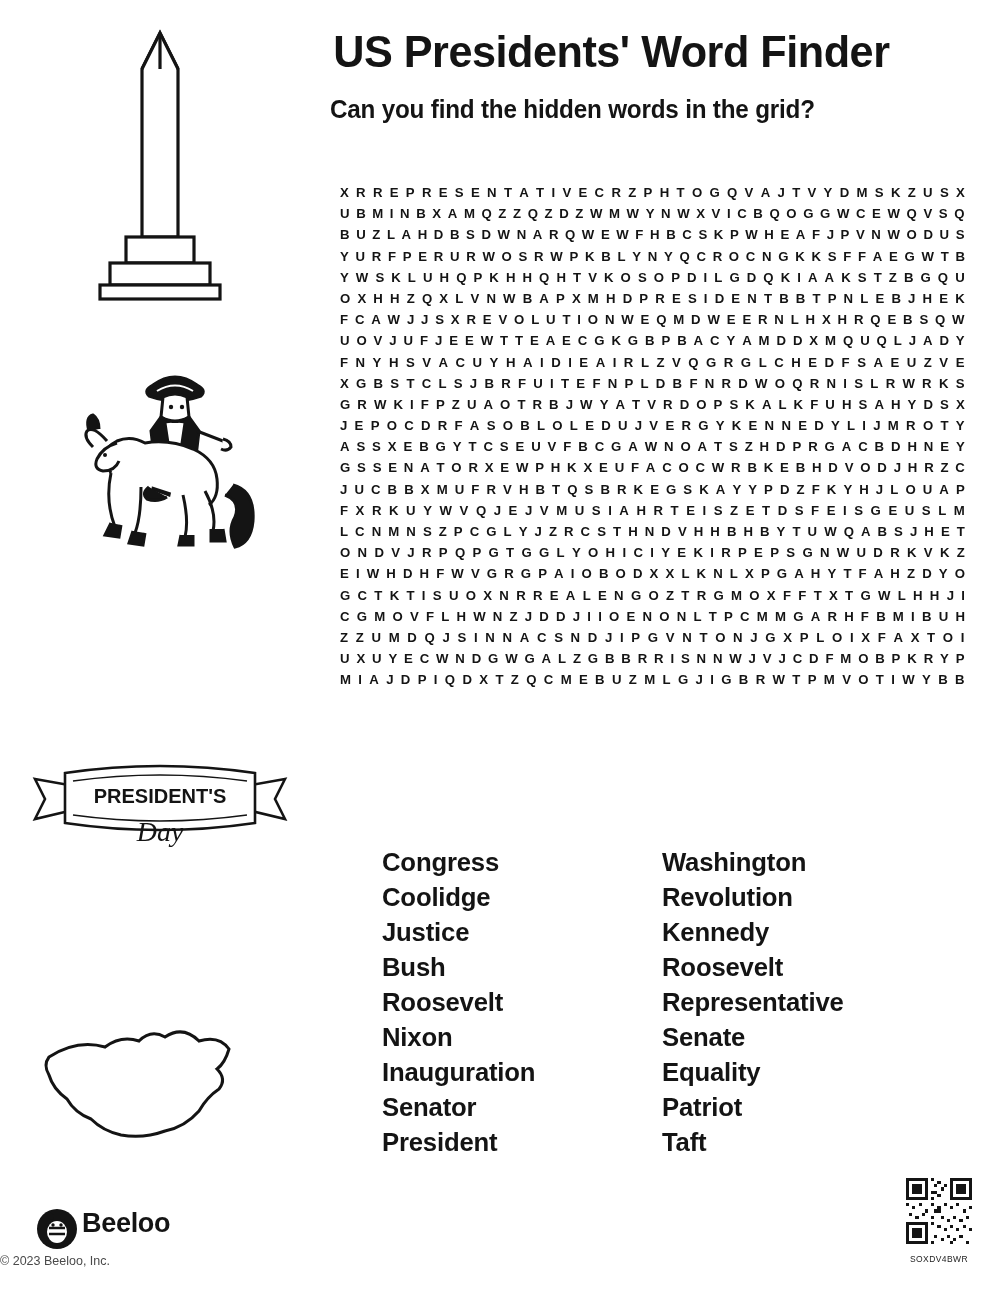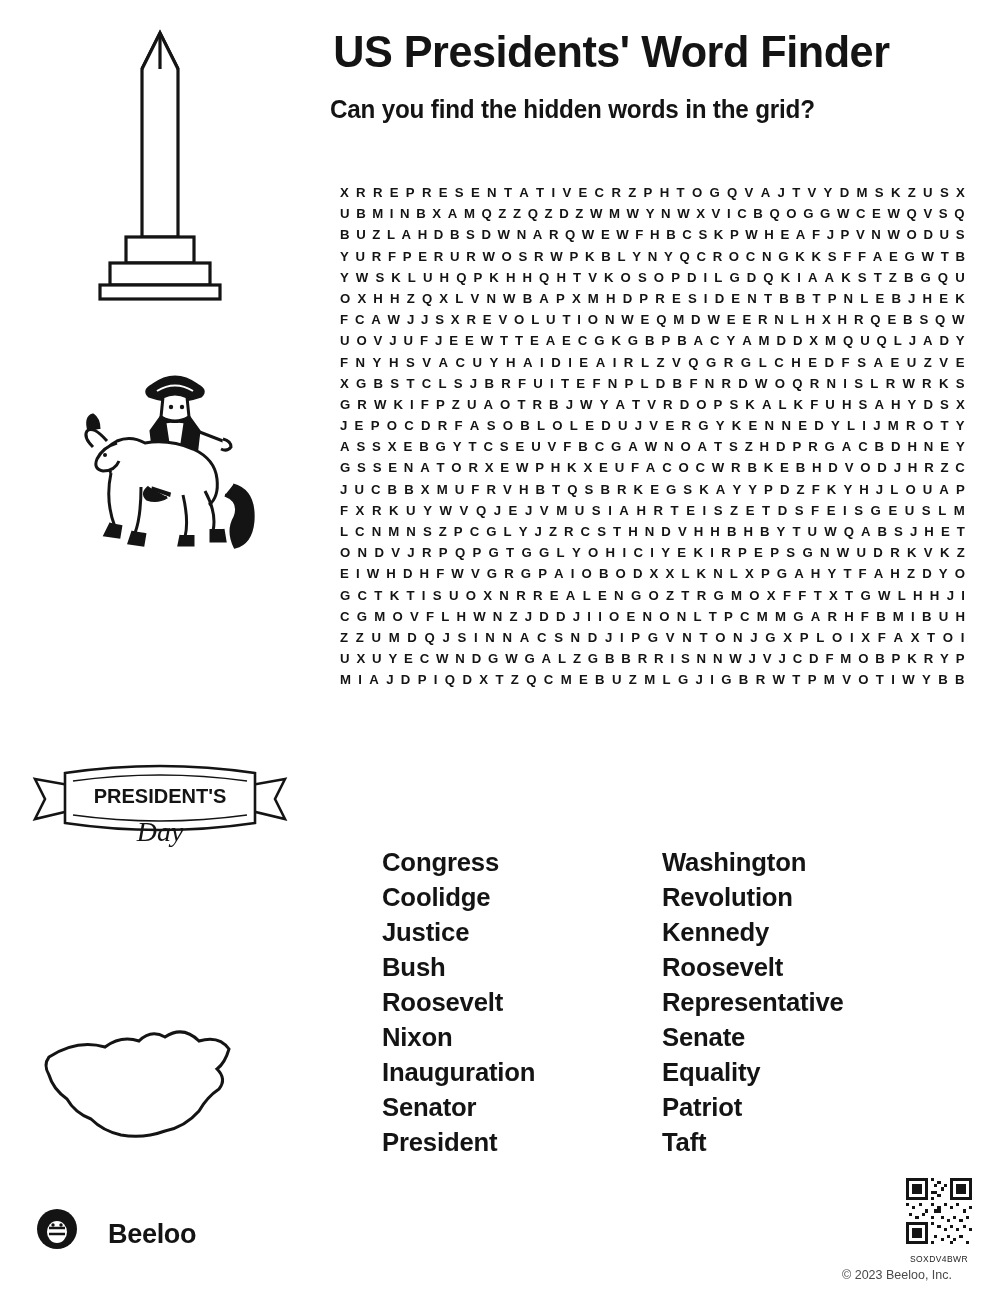--- a/index.html
+++ b/index.html
@@ -102,34 +102,34 @@
     transform: scaleX(0.97);
     transform-origin: left center;
   }
 
   
   .brand {
     position: absolute;
     left: 36px;
     bottom: 44px;
     display: flex;
-    align-items: flex-end;
-    gap: 30px;
+    align-items: flex-start;
+    gap: 4px;
   }
   .brand-name {
     font-size: 27px;
     font-weight: 700;
     letter-spacing: -0.3px;
   }
   .copyright {
     position: absolute;
     left: 0;
-    bottom: 12px;
+    bottom: 26px;
     width: 952px;
-    text-align: right;
+    text-align: left;
     font-size: 12.5px;
     color: #4a4a4a;
   }
   .qr-wrap {
     position: absolute;
     right: 28px;
     bottom: 30px;
     text-align: center;
   }
   .qr {

